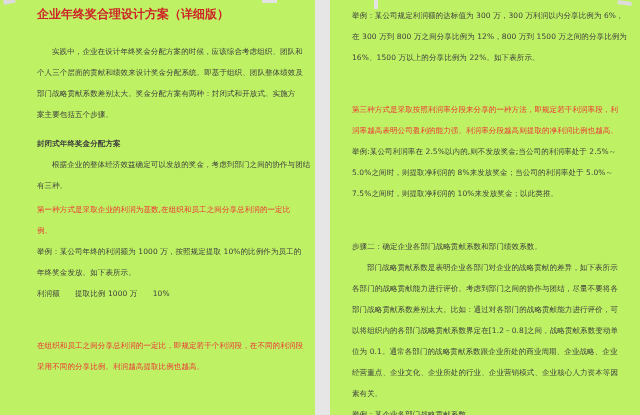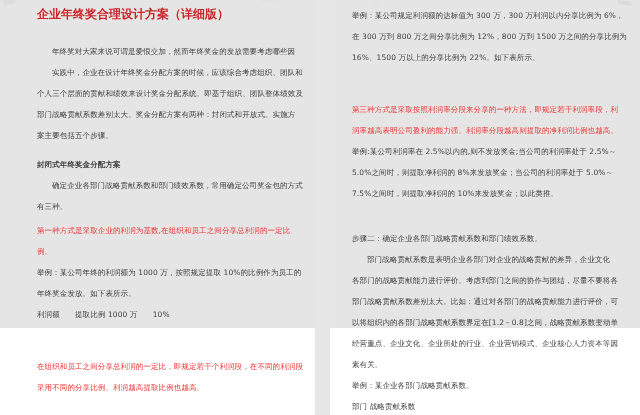--- a/index.html
+++ b/index.html
@@ -2,64 +2,63 @@
 <html><head>
 <meta charset="utf-8">
 <style>
   html,body{margin:0;padding:0;}
   body{
     width:640px;height:415px;overflow:hidden;background:#ffffff;
     font-family:"DejaVu Sans","Liberation Sans",sans-serif;
   }
   .canvas{position:relative;width:640px;height:415px;background:#ffffff;}
 
-  .page{position:absolute;top:0;height:328px;background:#e5e5e5;box-sizing:border-box;}
+  .page{position:absolute;top:0;height:415px;background:#bef264;box-sizing:border-box;}
   .page-left{left:0;width:315px;padding:6px 10px 0 37px;}
   .page-right{left:330px;width:310px;padding:5px 8px 0 22px;}
   .seam{position:absolute;top:0;left:315px;width:15px;height:415px;background:#e6e6e6;}
 
   .doc-title{
     font-size:12px;font-weight:bold;color:#ce2328;
     line-height:16px;margin:0 0 19px 0;white-space:nowrap;
     letter-spacing:0px;
   }
 
   .line{
     font-size:7.5px;line-height:21px;height:21px;color:#3e3e3e;
     white-space:nowrap;overflow:visible;letter-spacing:0.1px;
   }
   .line.red{color:#ee3434;}
   .line.bold{font-weight:bold;font-family:Liberation Serif, serif;}
   .line.indent{padding-left:15px;}
   .line.gap-sm{margin-top:3px;}
   .line.gap-md{margin-top:8px;}
   .line.gap-lg{margin-top:31px;}
-  .line.gap-xl{margin-top:24px;}
+  .line.gap-xl{margin-top:32px;}
 
   .artifact{position:absolute;background:#dcdcdc;}
   .artifact.a1{left:3px;top:0;width:12px;height:5px;transform:rotate(-12deg);transform-origin:top left;}
   .artifact.a2{left:262px;top:0;width:15px;height:2.5px;background:#e3e3e3;}
   .artifact.a3{left:374px;top:0;width:4px;height:9px;background:#e3e3e3;}
   .artifact.a4{left:618px;top:0;width:14px;height:4px;transform:rotate(8deg);transform-origin:top left;}
 </style>
 </head>
 <body>
 
 <div class="canvas">
 
   <div class="page page-left">
     <div class="doc-title" style="color: rgb(206, 35, 40);">企业年终奖合理设计方案（详细版）</div>
     <div class="lines">
-        <div class="line indent">年终奖对大家来说可谓是爱恨交加，然而年终奖金的发放需要考虑哪些因</div>
         <div class="line indent">实践中，企业在设计年终奖金分配方案的时候，应该综合考虑组织、团队和</div>
         <div class="line">个人三个层面的贡献和绩效来设计奖金分配系统。即基于组织、团队整体绩效及</div>
         <div class="line">部门战略贡献系数差别太大。奖金分配方案有两种：封闭式和开放式。实施方</div>
         <div class="line">案主要包括五个步骤。</div>
         <div class="line bold gap-md">封闭式年终奖金分配方案</div>
-        <div class="line indent">确定企业各部门战略贡献系数和部门绩效系数，常用确定公司奖金包的方式</div>
+        <div class="line indent">根据企业的整体经济效益确定可以发放的奖金，考虑到部门之间的协作与团结</div>
         <div class="line">有三种。</div>
         <div class="line red gap-sm" style="color: rgb(238, 52, 52);">第一种方式是采取企业的利润为基数,在组织和员工之间分享总利润的一定比</div>
         <div class="line red" style="color: rgb(238, 52, 52);">例。</div>
         <div class="line">举例：某公司年终的利润额为 1000 万，按照规定提取 10%的比例作为员工的</div>
         <div class="line">年终奖金发放。如下表所示。</div>
         <div class="line">利润额　　提取比例 1000 万　　10%</div>
         <div class="line red gap-lg" style="color: rgb(238, 52, 52);">在组织和员工之间分享总利润的一定比，即规定若干个利润段，在不同的利润段</div>
         <div class="line red" style="color: rgb(238, 52, 52);">采用不同的分享比例。利润越高提取比例也越高。</div>
       </div>
   </div>
@@ -70,24 +69,25 @@
     <div class="lines">
         <div class="line">举例：某公司规定利润额的达标值为 300 万，300 万利润以内分享比例为 6%，</div>
         <div class="line">在 300 万到 800 万之间分享比例为 12%，800 万到 1500 万之间的分享比例为</div>
         <div class="line">16%、1500 万以上的分享比例为 22%。如下表所示。</div>
         <div class="line red gap-lg" style="color: rgb(238, 52, 52);">第三种方式是采取按照利润率分段来分享的一种方法，即规定若干利润率段，利</div>
         <div class="line red" style="color: rgb(238, 52, 52);">润率越高表明公司盈利的能力强。利润率分段越高则提取的净利润比例也越高。</div>
         <div class="line">举例:某公司利润率在 2.5%以内的,则不发放奖金;当公司的利润率处于 2.5%～</div>
         <div class="line">5.0%之间时，则提取净利润的 8%来发放奖金；当公司的利润率处于 5.0%～</div>
         <div class="line">7.5%之间时，则提取净利润的 10%来发放奖金；以此类推。</div>
         <div class="line gap-xl">步骤二：确定企业各部门战略贡献系数和部门绩效系数。</div>
-        <div class="line indent">部门战略贡献系数是表明企业各部门对企业的战略贡献的差异，企业文化</div>
+        <div class="line indent">部门战略贡献系数是表明企业各部门对企业的战略贡献的差异，如下表所示</div>
         <div class="line">各部门的战略贡献能力进行评价。考虑到部门之间的协作与团结，尽量不要将各</div>
         <div class="line">部门战略贡献系数差别太大。比如：通过对各部门的战略贡献能力进行评价，可</div>
         <div class="line">以将组织内的各部门战略贡献系数界定在[1.2－0.8]之间，战略贡献系数变动单</div>
+        <div class="line">位为 0.1。通常各部门的战略贡献系数跟企业所处的商业周期、企业战略、企业</div>
         <div class="line">经营重点、企业文化、企业所处的行业、企业营销模式、企业核心人力资本等因</div>
         <div class="line">素有关。</div>
         <div class="line">举例：某企业各部门战略贡献系数。</div>
         <div class="line">部门 战略贡献系数</div>
       </div>
   </div>
 
   <div class="artifact a1"></div>
   <div class="artifact a2"></div>
   <div class="artifact a3"></div>

